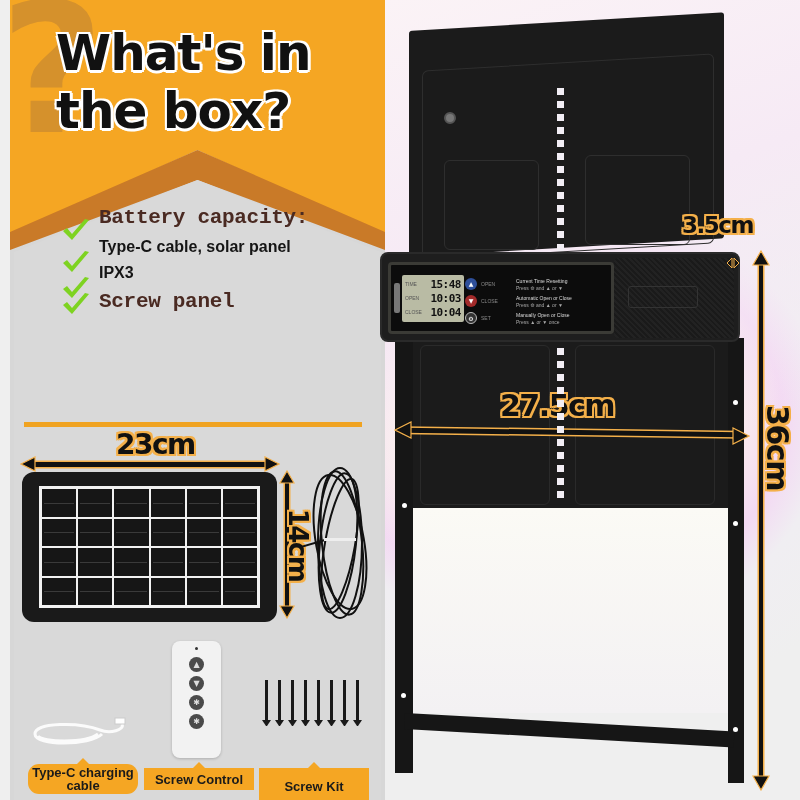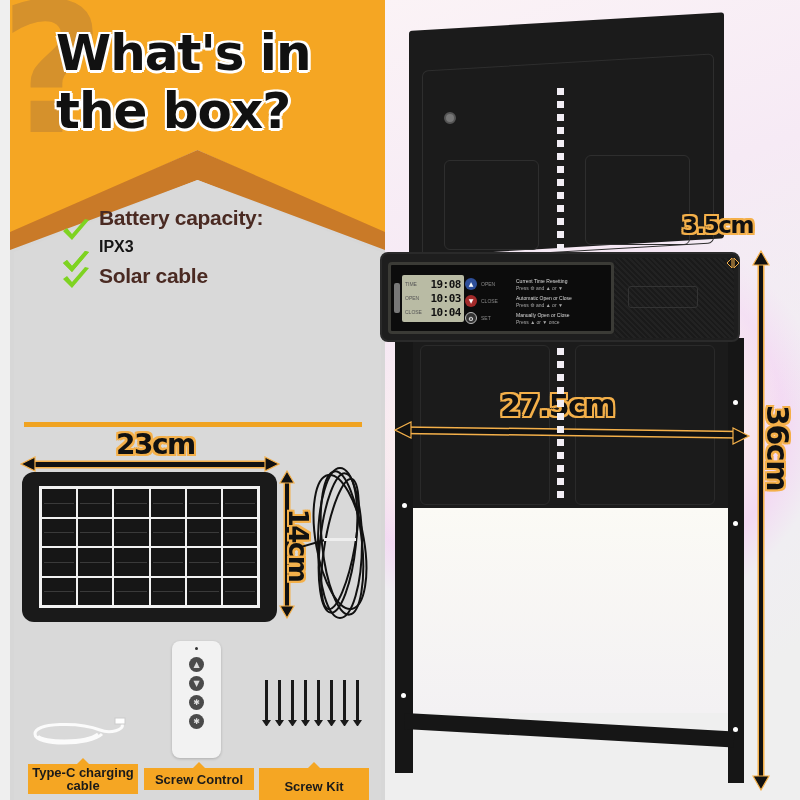--- a/index.html
+++ b/index.html
@@ -46,21 +46,21 @@
     font-size: 50px; line-height: 58px; color: #111;
     letter-spacing: -1px;
     text-shadow: -2px -2px 0 #fff, 2px -2px 0 #fff, -2px 2px 0 #fff, 2px 2px 0 #fff, 0 3px 0 #fff, 3px 0 0 #fff;
   }
   .features { position: absolute; left: 55px; top: 205px; width: 320px; }
   .feature { position: relative; padding-left: 44px; margin-bottom: 6px; }
   .feature .check {
     position: absolute; left: 6px; top: 12px; width: 30px; height: 26px;
   }
   .feature .ftitle {
-    font-family: Liberation Sans, sans-serif; font-weight: bold;
+    font-family: Liberation Mono, monospace; font-weight: bold;
     font-size: 21px; color: #4a2a22; line-height: 26px; letter-spacing: -0.3px;
   }
   .feature .fvalue {
     font-family: "Liberation Sans", sans-serif; font-weight: bold;
     font-size: 16px; color: #151515; line-height: 20px;
   }
   .divider {
     position: absolute; left: 24px; top: 422px; width: 338px; height: 5px; background: #f0a321;
   }
   
@@ -195,32 +195,33 @@
   <div class="feature">
     <svg class="check" viewBox="0 0 30 26">
         <path d="M2 14 L11 23 L28 3 L24 2 L11 17 L6 11 Z" fill="#7ed321"></path>
       </svg>
     <div class="ftitle">Battery capacity:</div>
   </div>
   <div class="feature">
     <svg class="check" viewBox="0 0 30 26">
         <path d="M2 14 L11 23 L28 3 L24 2 L11 17 L6 11 Z" fill="#7ed321"></path>
       </svg>
+    <div class="fvalue">Type-C cable, solar panel</div>
   </div>
   <div class="feature">
     <svg class="check" viewBox="0 0 30 26">
         <path d="M2 14 L11 23 L28 3 L24 2 L11 17 L6 11 Z" fill="#7ed321"></path>
       </svg>
     <div class="fvalue">IPX3</div>
   </div>
   <div class="feature">
     <svg class="check" viewBox="0 0 30 26" style="top:2px">
         <path d="M2 14 L11 23 L28 3 L24 2 L11 17 L6 11 Z" fill="#7ed321"></path>
       </svg>
-    <div class="ftitle">Solar cable</div>
+    <div class="ftitle">Screw panel</div>
   </div>
 </div>
 
 <div class="divider"></div>
 
 <div class="dim-label" style="left:116px; top:428px; font-size:28px;">23cm</div>
 <div class="dim-line-h" style="left:30px; top:462px; width:240px;"></div>
 <svg style="position:absolute; left:20px; top:456px;" width="16" height="16" viewBox="0 0 16 16">
     <path d="M1 8 L15 1 L15 15 Z" fill="#111" stroke="#f4b04a" stroke-width="1.2"></path>
   </svg>
@@ -279,21 +280,21 @@
 </svg>
 
 <svg class="usb-cable" viewBox="0 0 100 40">
   <g fill="none" stroke="#fbfbfb" stroke-width="3">
     <path d="M5 22 C5 10, 50 10, 70 18 C80 22, 95 18, 92 12"></path>
     <path d="M5 22 C5 34, 60 34, 72 22"></path>
     <path d="M8 24 C12 30, 55 32, 68 22"></path>
   </g>
   <rect x="85" y="6" width="10" height="6" fill="#fff" stroke="#ccc"></rect>
 </svg>
-<div class="item-label" style="left:28px; top:764px; width:110px; height:30px;">Type-C charging cable</div>
+<div class="item-label" style="left:28px; top:764px; width:110px; height:30px;border-radius:11px;">Type-C charging cable</div>
 
 <div class="remote">
   <div class="led"></div>
   <div class="rbtn" style="top:16px">▲</div>
   <div class="rbtn" style="top:35px">▼</div>
   <div class="rbtn" style="top:54px">✱</div>
   <div class="rbtn" style="top:73px">✱</div>
 </div>
 <div class="item-label" style="left:144px; top:768px; width:110px; height:22px;">Screw Control</div>
 
@@ -338,21 +339,21 @@
 <div class="controller"></div>
 <div class="ctrl-side">
   <div style="position:absolute; left:14px; top:28px; width:70px; height:22px; border:1px solid #333; border-radius:3px;"></div>
 </div>
 <div class="ctrl-face"></div>
 <div style="position:absolute; left:394px; top:283px; width:6px; height:30px; background:#777; border-radius:2px;"></div>
 
 <div class="lcd">
   <div class="lcd-row">
     <span class="lbl">TIME</span>
-    <span class="val">19:08</span>
+    <span class="val">15:48</span>
   </div>
   <div class="lcd-row">
     <span class="lbl">OPEN</span>
     <span class="val">10:03</span>
   </div>
   <div class="lcd-row">
     <span class="lbl">CLOSE</span>
     <span class="val">10:04</span>
   </div>
 </div>

